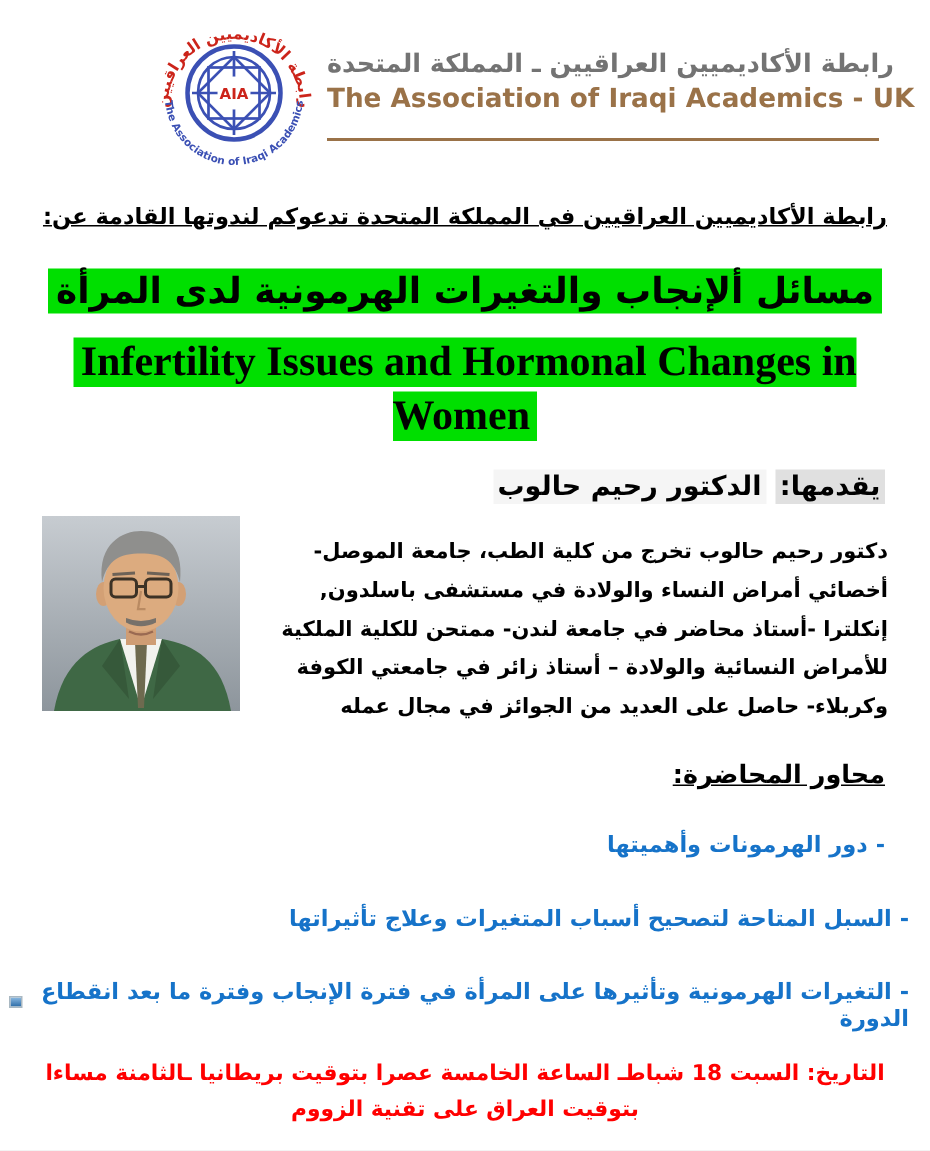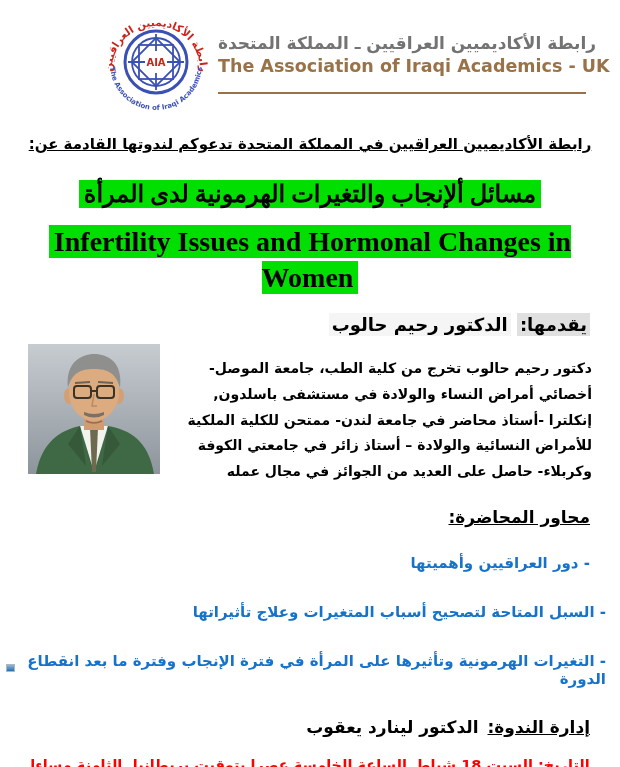--- a/index.html
+++ b/index.html
@@ -12,21 +12,21 @@
   .header { display:flex; align-items:flex-start; padding:8px 0 0 96px; }
   .logo-wrap { width:120px; height:108px; flex:none; }
   .org-block { margin-left:2px; padding-top:24px; }
   .org-ar { direction:rtl; text-align:left; color:#737373; font-weight:bold; font-size:17px; line-height:1.35; }
   .org-en { color:#9a7248; font-weight:bold; font-size:17.5px; line-height:1.35; font-family:"DejaVu Sans", sans-serif; }
   .org-rule { border:none; border-top:2px solid #9a7248; width:368px; margin:13px 0 0 0; }
   
   .invite { margin:19px 20px 0; text-align:center; font-weight:bold; font-size:15px; direction:rtl; }
   .u { text-decoration:underline; }
   
-  mark.hl { background:#00df00; color:#000; padding:1px 5px;font-family:Liberation Serif, serif; }
+  mark.hl { background:#00df00; color:#000; padding:1px 5px; }
   .title-ar { margin:27px 0 0; text-align:center; font-size:24px; font-weight:bold; direction:rtl; }
   .title-en { margin:16px auto 0; max-width:580px; text-align:center;
     font-family:"Liberation Serif", serif; font-size:28px; font-weight:bold; line-height:1.3; }
   
   .presenter { margin:17px 30px 0 0; text-align:right; direction:rtl; font-size:18px; font-weight:bold; }
   .presenter .lbl { background:#e0e0e0; padding:1px 3px;margin-top:36px; }
   .presenter .nm  { background:#f5f5f5; padding:1px 3px; }
   
   .bio-row { display:flex; margin:9px 26px 0 28px; }
   .photo { width:132px; height:130px; flex:none; }
@@ -133,25 +133,22 @@
         <path d="M 56,68 Q 66,72 76,68 L 76,71 Q 66,76 56,71 Z" fill="#77716a"></path>
         <path d="M 58,77 Q 66,81 74,77" stroke="#9a6a52" stroke-width="1.5" fill="none"></path>
       </svg>
     </div>
     <p class="bio">دكتور رحيم حالوب تخرج من كلية الطب، جامعة الموصل-  أخصائي أمراض النساء والولادة في مستشفى باسلدون, إنكلترا -أستاذ محاضر في جامعة لندن- ممتحن للكلية الملكية للأمراض النسائية والولادة – أستاذ زائر في جامعتي الكوفة وكربلاء- حاصل على العديد من الجوائز في مجال عمله</p>
   </div>
 
   <p class="axes-head">
     <span class="u">محاور المحاضرة:</span>
   </p>
-  <p class="bullet first">- دور العراقيين وأهميتها</p>
+  <p class="bullet first">- دور الهرمونات وأهميتها</p>
   <p class="bullet">- السبل المتاحة لتصحيح أسباب المتغيرات وعلاج تأثيراتها</p>
   <p class="bullet">- التغيرات الهرمونية وتأثيرها على المرأة في فترة الإنجاب وفترة ما بعد انقطاع الدورة</p>
 
   <div class="tiny-icon"></div>
 
-  <p class="moderator">
-    <span class="u">إدارة الندوة:</span><span>الدكتور لينارد يعقوب</span>
-  </p>
 
   <p class="schedule">التاريخ: السبت 18 شباطـ الساعة الخامسة عصرا بتوقيت بريطانيا ـالثامنة مساءا بتوقيت العراق على تقنية الزووم</p>
 
 </div>
 
 </body></html>

